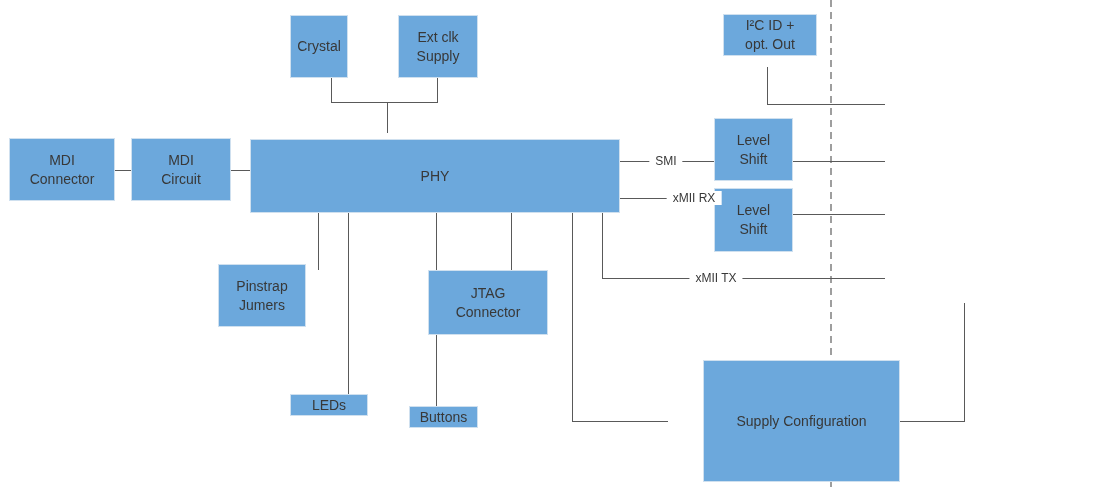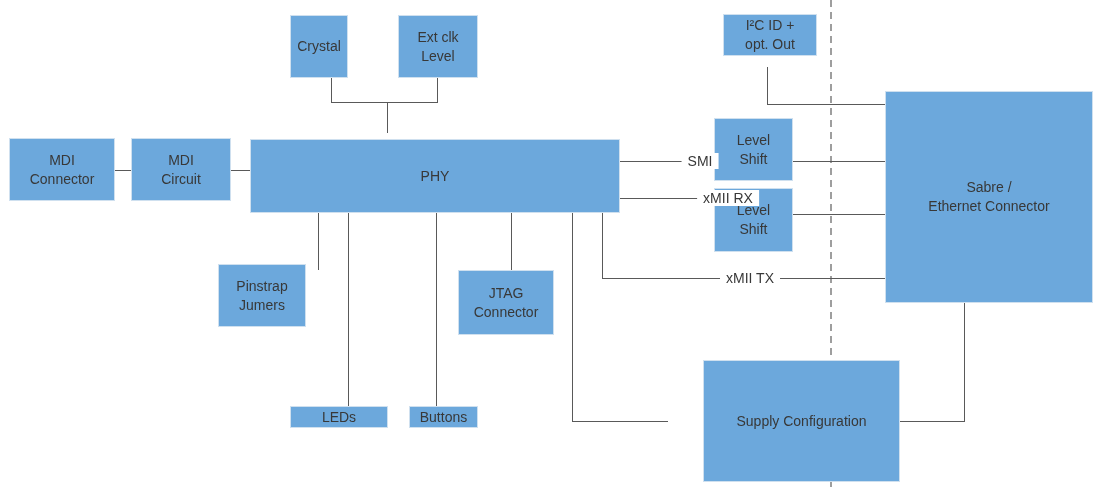--- a/index.html
+++ b/index.html
@@ -46,25 +46,24 @@
     position: absolute;
     width: 1px;
     background: var(--wire-color);
     z-index: 1;
   }
   .wire-label {
     position: absolute;
     transform: translate(-50%, -50%);
     background: var(--bg-color);
     padding: 0 6px;
-    font-size: 14px;
+    font-size: 12px;
     color: var(--text-color);
     white-space: nowrap;
     z-index: 3;
-    margin-left: 34px;
   }
   #dashed-separator {
     position: absolute;
     left: 829px;
     top: 0;
     z-index: 0;
   }
 </style>
 </head>
 <body>
@@ -107,21 +106,21 @@
   <span class="wire-label" style="left:666px;top:161px">SMI</span>
   <span class="wire-label" style="left:694px;top:198px">xMII RX</span>
   <span class="wire-label" style="left:716px;top:278px">xMII TX</span>
 
   <div class="box" style="left:290px;top:15px;width:58px;height:63px">
     <span class="box-label">Crystal</span>
   </div>
 
   <div class="box" style="left:398px;top:15px;width:80px;height:63px">
     <span class="box-label">Ext clk
-Level</span>
+Supply</span>
   </div>
 
   <div class="box" style="left:723px;top:14px;width:94px;height:42px">
     <span class="box-label">I²C ID +
 opt. Out</span>
   </div>
 
   <div class="box" style="left:9px;top:138px;width:106px;height:63px">
     <span class="box-label">MDI
 Connector</span>
@@ -139,36 +138,32 @@
   <div class="box" style="left:714px;top:118px;width:79px;height:63px">
     <span class="box-label">Level
 Shift</span>
   </div>
 
   <div class="box" style="left:714px;top:188px;width:79px;height:64px">
     <span class="box-label">Level
 Shift</span>
   </div>
 
-  <div class="box" style="left:885px;top:91px;width:208px;height:212px">
-    <span class="box-label">Sabre /
-Ethernet Connector</span>
-  </div>
 
   <div class="box" style="left:218px;top:264px;width:88px;height:63px">
     <span class="box-label">Pinstrap
 Jumers</span>
   </div>
 
-  <div class="box" style="left:458px;top:270px;width:96px;height:65px">
+  <div class="box" style="left:428px;top:270px;width:120px;height:65px">
     <span class="box-label">JTAG
 Connector</span>
   </div>
 
-  <div class="box" style="left:290px;top:406px;width:98px;height:22px">
+  <div class="box" style="left:290px;top:394px;width:78px;height:22px">
     <span class="box-label">LEDs</span>
   </div>
 
   <div class="box" style="left:409px;top:406px;width:69px;height:22px">
     <span class="box-label">Buttons</span>
   </div>
 
   <div class="box" style="left:703px;top:360px;width:197px;height:122px">
     <span class="box-label">Supply Configuration</span>
   </div>

